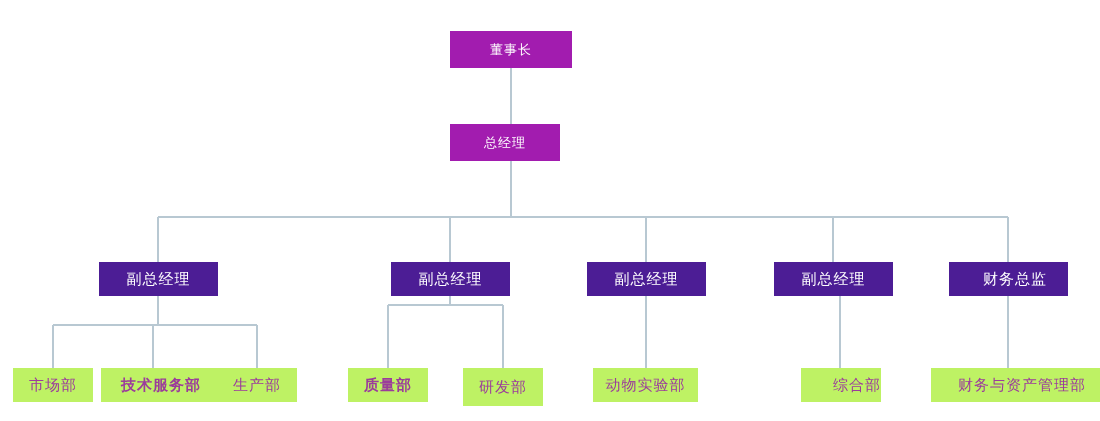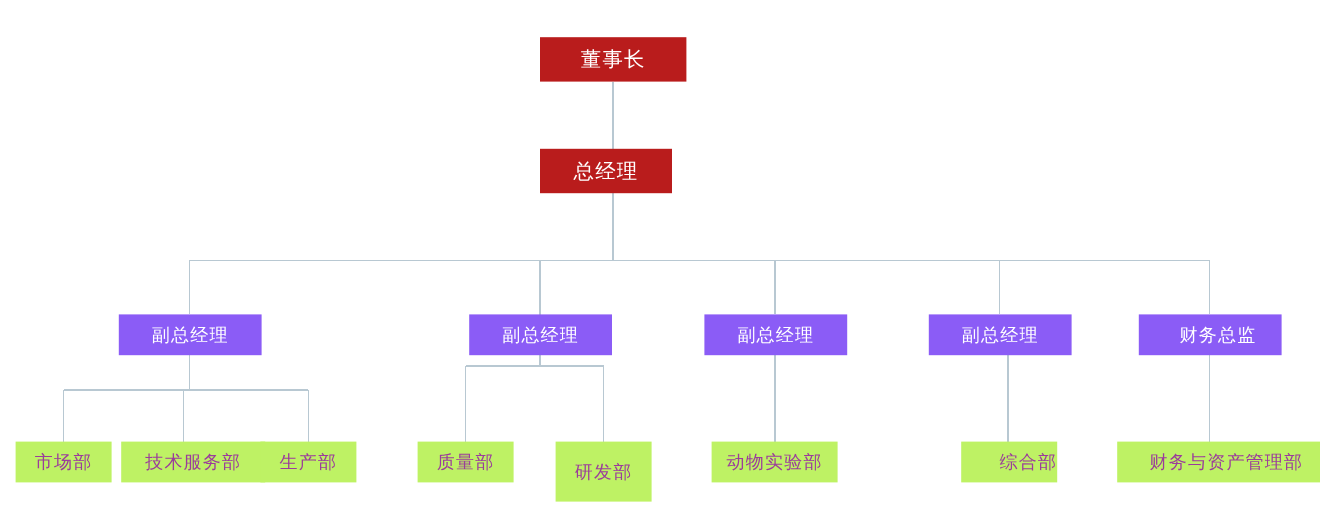--- a/index.html
+++ b/index.html
@@ -27,26 +27,26 @@
   .node {
     position: absolute;
     box-sizing: border-box;
     display: flex;
     align-items: center;
     justify-content: center;
     white-space: nowrap;
     letter-spacing: 1px;
   }
   .node.level-exec {
-    background: #b91c1c;
+    background: #a21caf;
     color: #ffffff;
-    font-size: 17px;
+    font-size: 13px;
   }
   .node.level-vp {
-    background: #8b5cf6;
+    background: #4c1d95;
     color: #ffffff;
     font-size: 15px;
   }
   .node.level-dept {
     background: #bef264;
     color: #9B3C9B;
     font-size: 15px;
   }
 </style>
 </head>
@@ -112,33 +112,33 @@
   </div>
 
   <div class="node level-vp" style="left:949px; top:262px; width:119px; height:34px;padding-left:13px;">
     <span>财务总监</span>
   </div>
 
   <div class="node level-dept" style="left:13px; top:368px; width:80px; height:34px;">
     <span>市场部</span>
   </div>
 
-  <div class="node level-dept" style="left:101px; top:368px; width:120px; height:34px;">
+  <div class="node level-dept" style="left:101px; top:368px; width:120px; height:34px;font-weight:bold;">
     <span>技术服务部</span>
   </div>
 
   <div class="node level-dept" style="left:217px; top:368px; width:80px; height:34px;">
     <span>生产部</span>
   </div>
 
-  <div class="node level-dept" style="left:348px; top:368px; width:80px; height:34px;">
+  <div class="node level-dept" style="left:348px; top:368px; width:80px; height:34px;font-weight:bold;">
     <span>质量部</span>
   </div>
 
-  <div class="node level-dept" style="left:463px; top:368px; width:80px; height:50px;">
+  <div class="node level-dept" style="left:463px; top:368px; width:80px; height:38px;">
     <span>研发部</span>
   </div>
 
   <div class="node level-dept" style="left:593px; top:368px; width:105px; height:34px;">
     <span>动物实验部</span>
   </div>
 
   <div class="node level-dept" style="left:801px; top:368px; width:80px; height:34px;padding-left:32px;">
     <span>综合部</span>
   </div>

